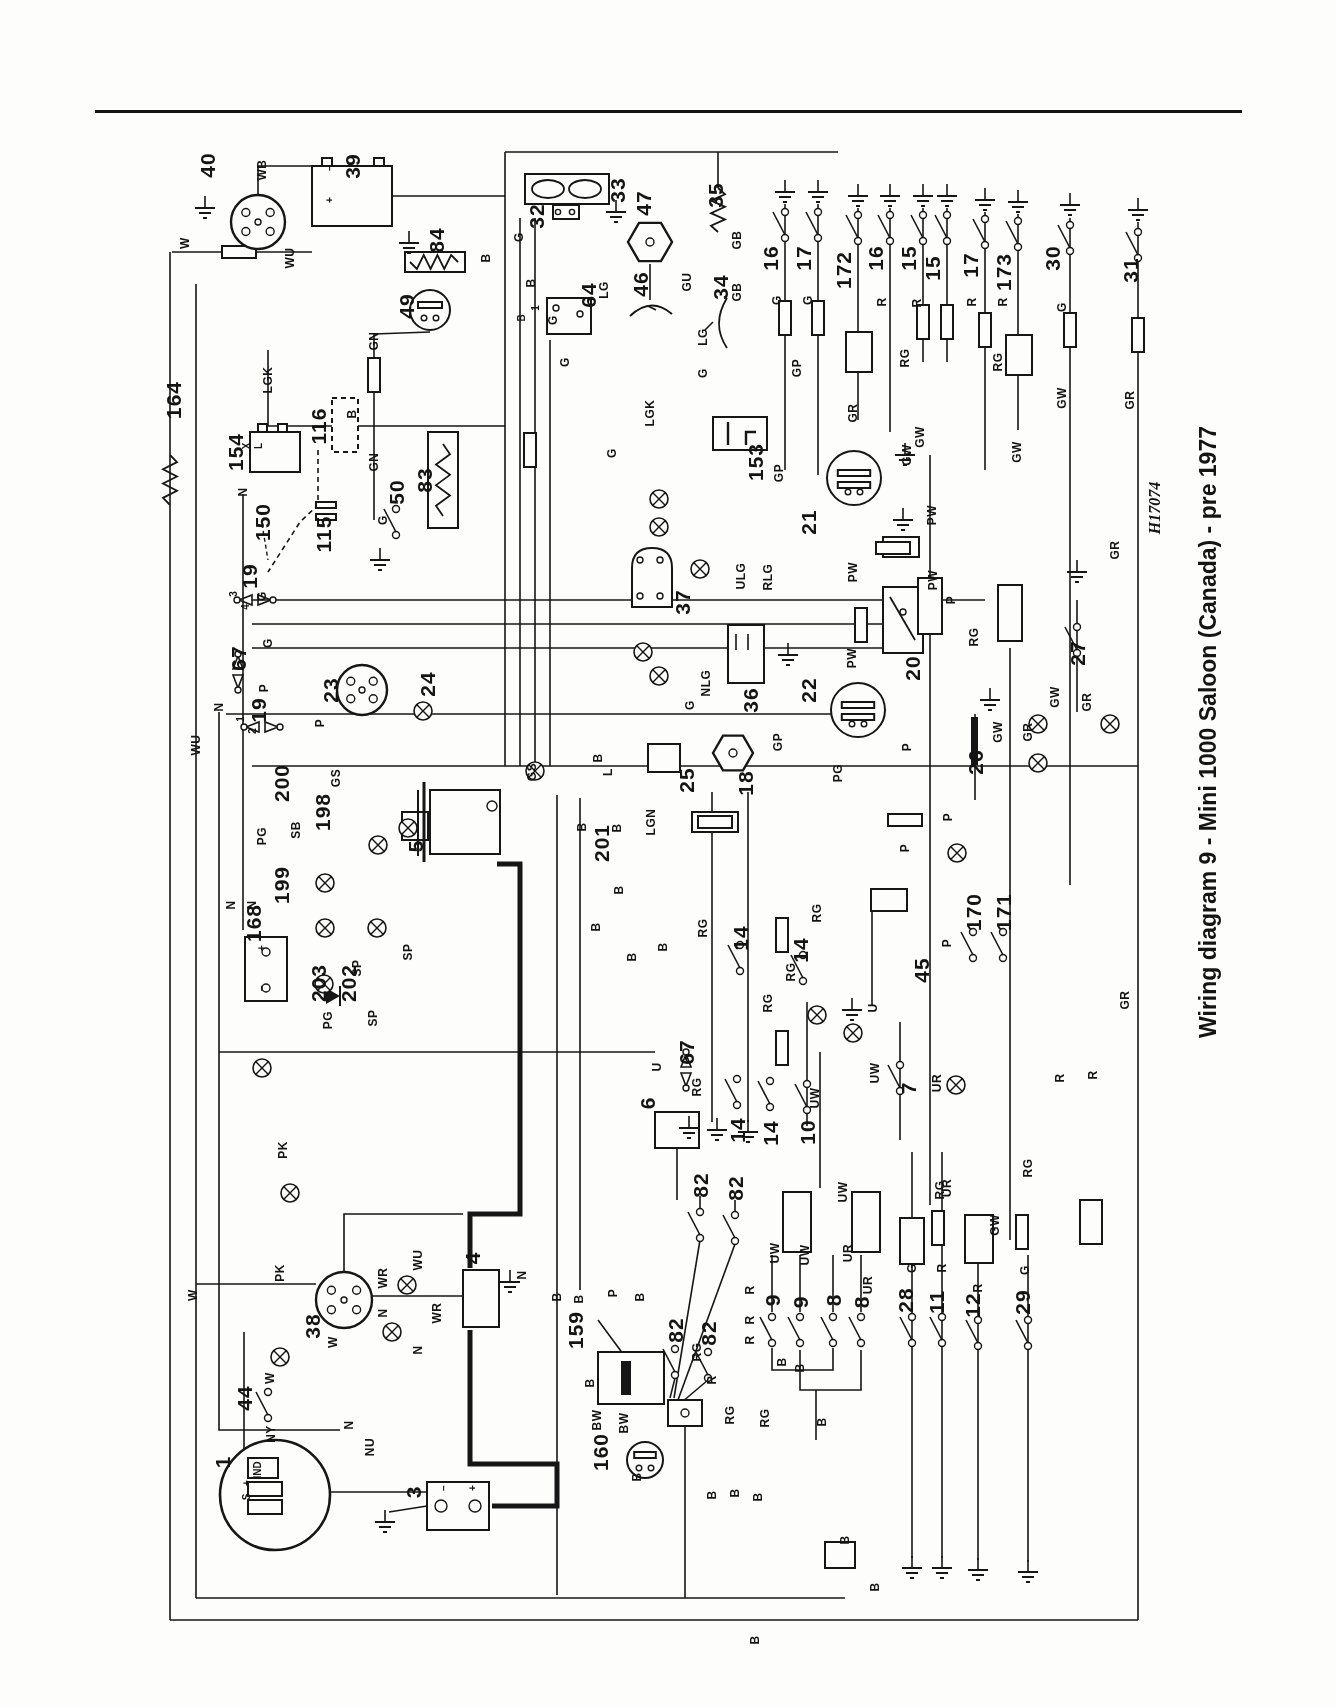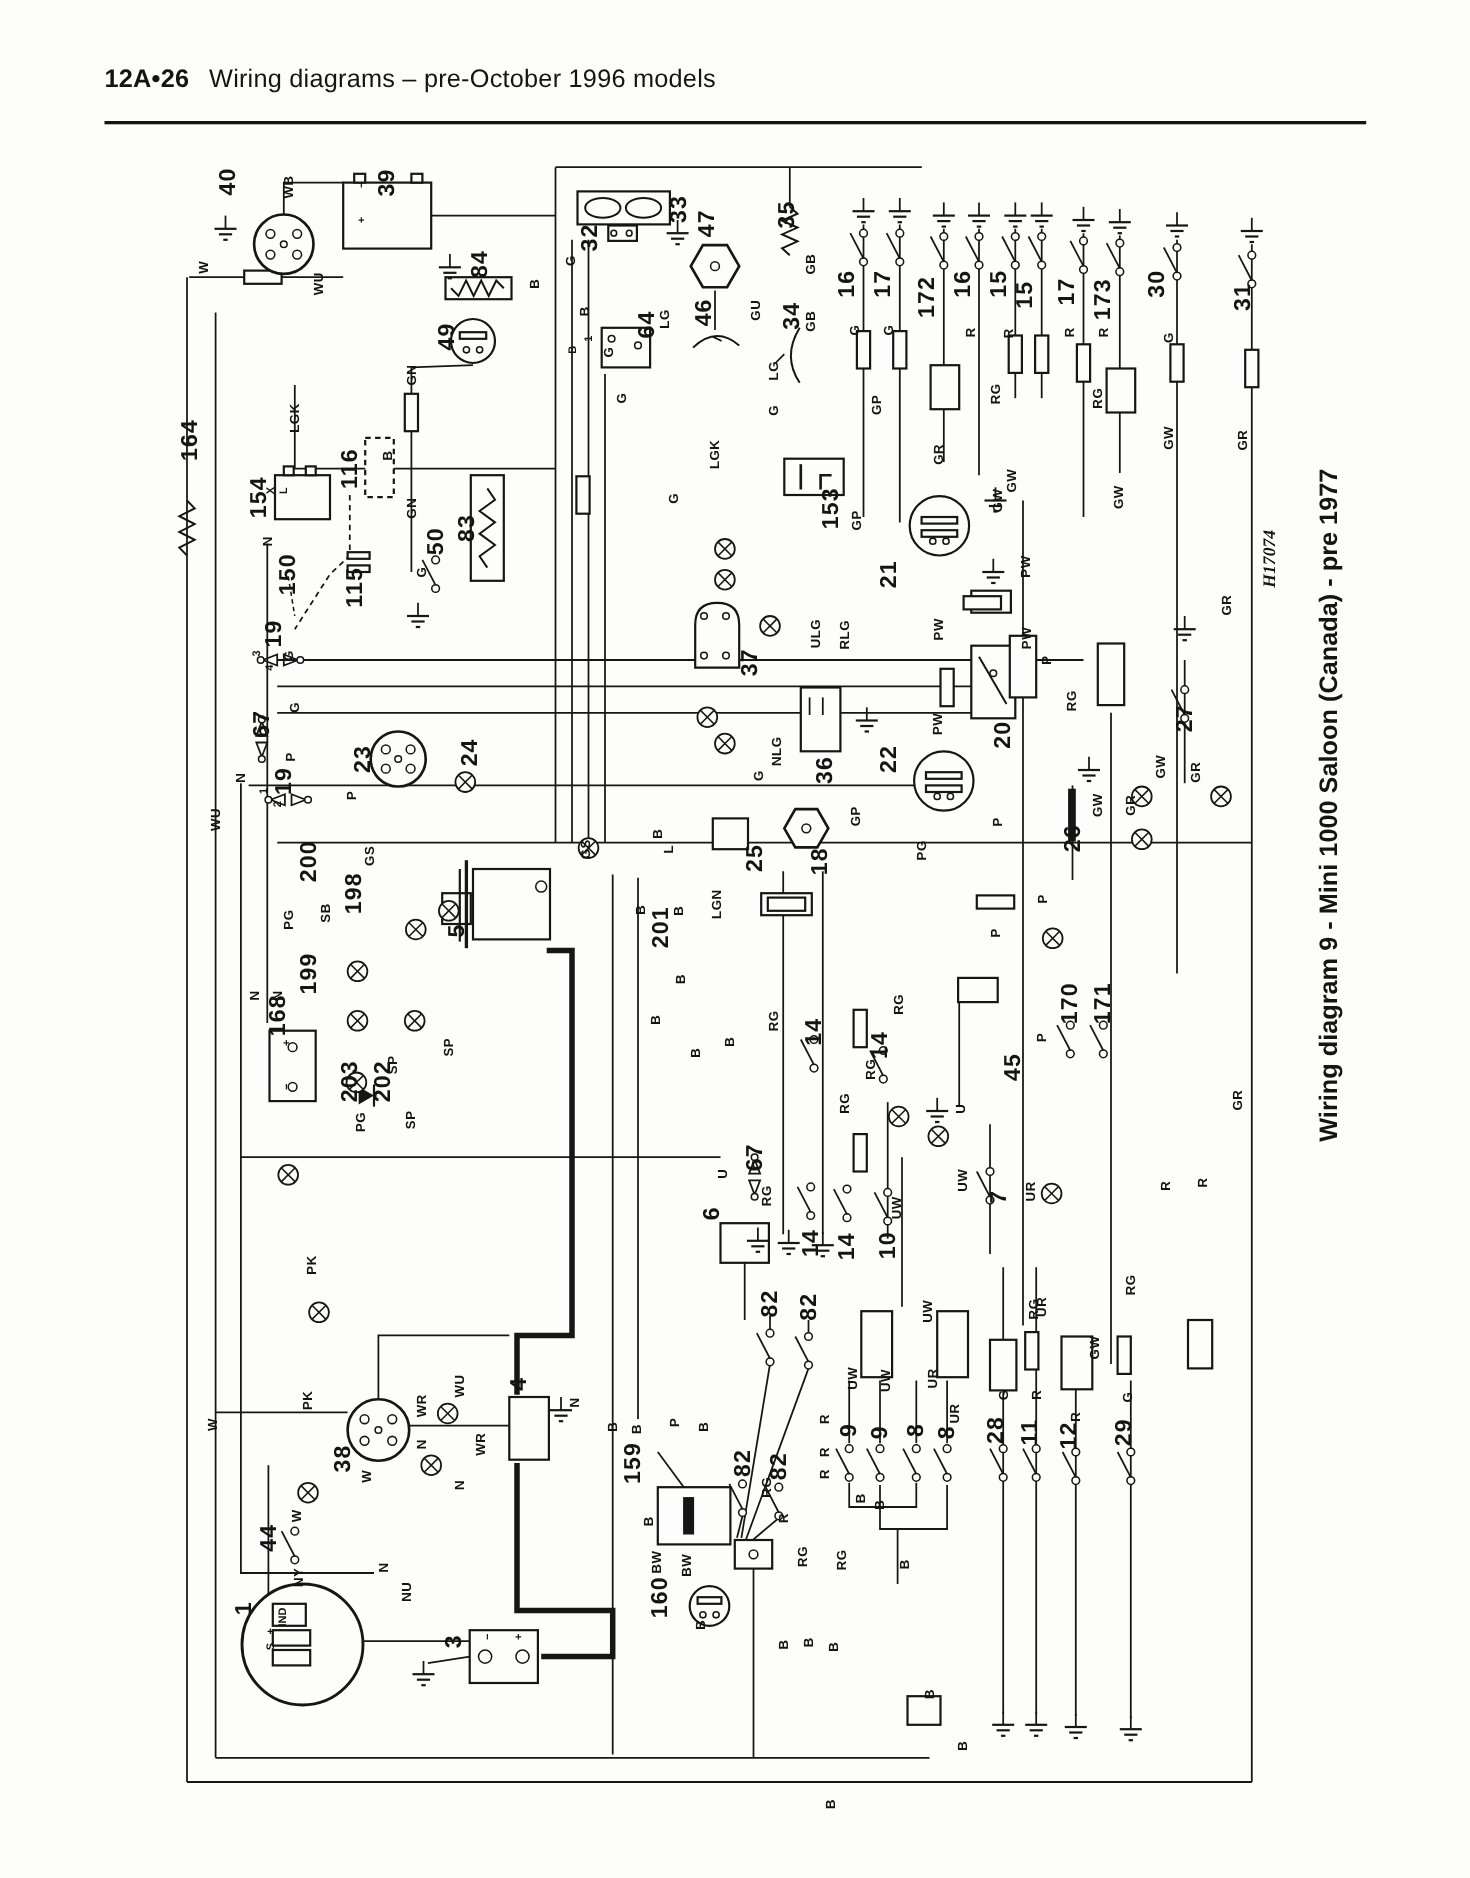--- a/index.html
+++ b/index.html
@@ -17,23 +17,20 @@
   .pl{font-size:10px;}
   #caption{position:absolute;left:1208px;top:732px;transform:translate(-50%,-50%) rotate(-90deg);
            font-size:23px;font-weight:700;white-space:nowrap;}
   #drawref{position:absolute;left:1155px;top:508px;transform:translate(-50%,-50%) rotate(-90deg);
            font-size:16px;font-style:italic;font-weight:600;white-space:nowrap;font-family:"Liberation Serif",serif;}
 </style>
 </head>
 <body>
 
 <div id="page">
-  <div id="header">
-    <span class="code">12A•26</span><span>Wiring diagrams – pre-October 1996 models</span>
-  </div>
   <div id="rule"></div>
 
   <div id="canvas">
     <svg id="wires" width="1336" height="1707" viewBox="0 0 1336 1707">
         <polyline points="170,252 170,1620" fill="none" stroke="#161616" stroke-width="1.6" stroke-dasharray="none"></polyline>
         <polyline points="170,1620 1138,1620" fill="none" stroke="#161616" stroke-width="1.6" stroke-dasharray="none"></polyline>
         <polyline points="196,284 196,1598" fill="none" stroke="#161616" stroke-width="1.6" stroke-dasharray="none"></polyline>
         <polyline points="196,1598 845,1598" fill="none" stroke="#161616" stroke-width="1.6" stroke-dasharray="none"></polyline>
         <polyline points="219,712 219,1430 340,1430" fill="none" stroke="#161616" stroke-width="1.6" stroke-dasharray="none"></polyline>
         <polyline points="243,494 243,930" fill="none" stroke="#161616" stroke-width="1.6" stroke-dasharray="none"></polyline>

